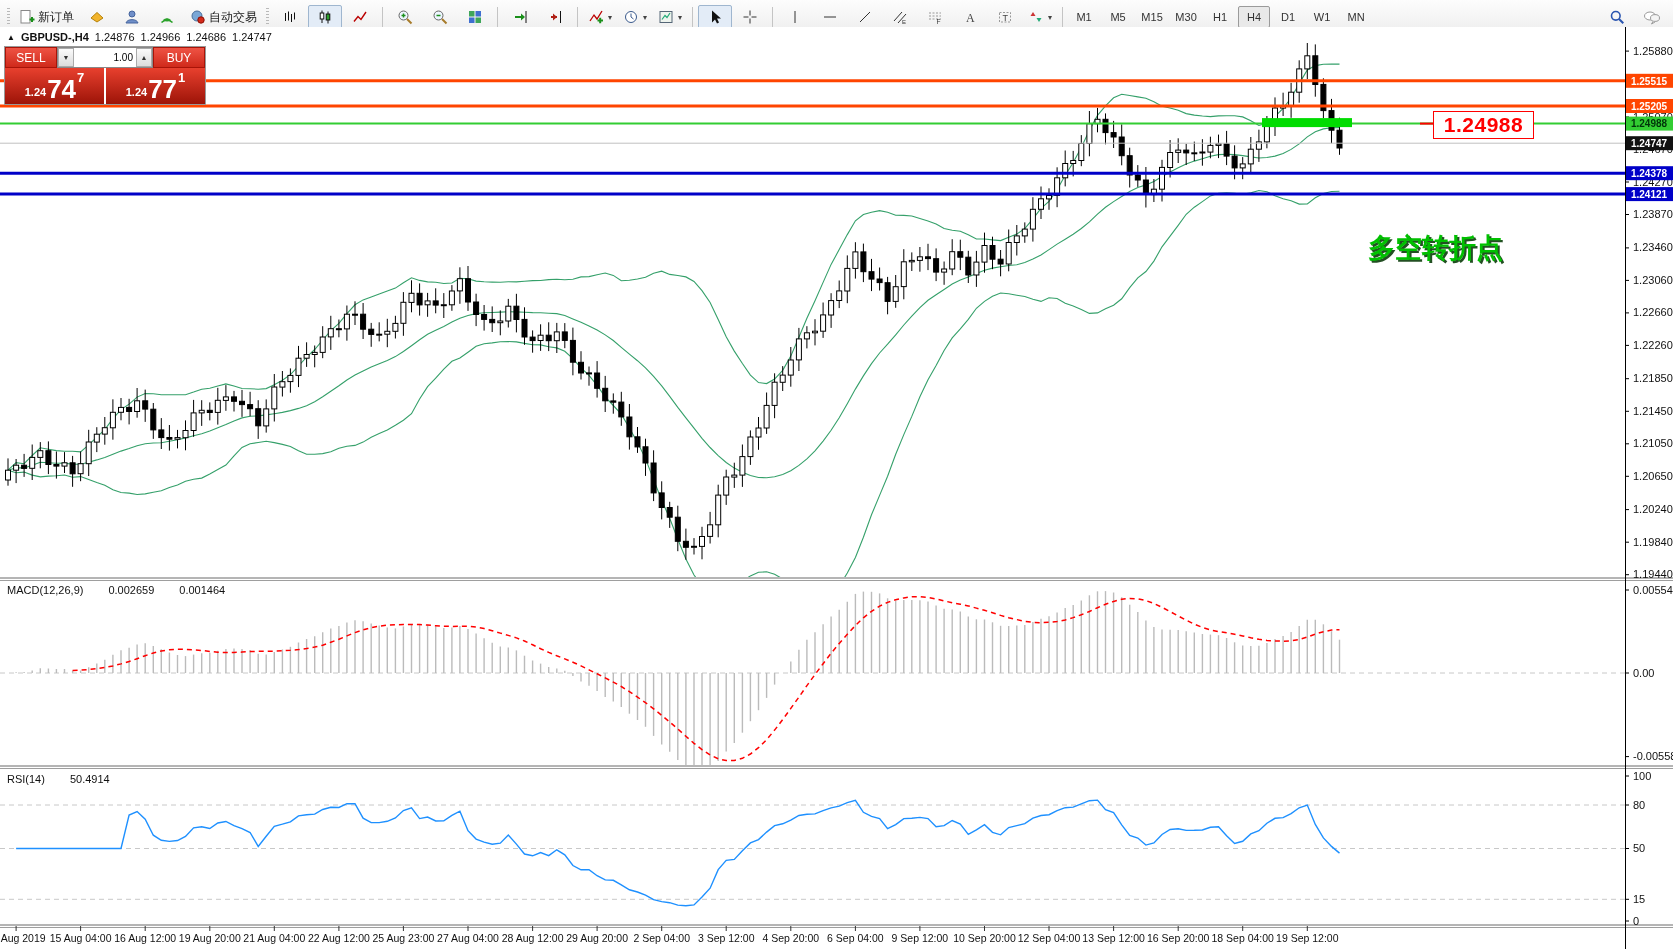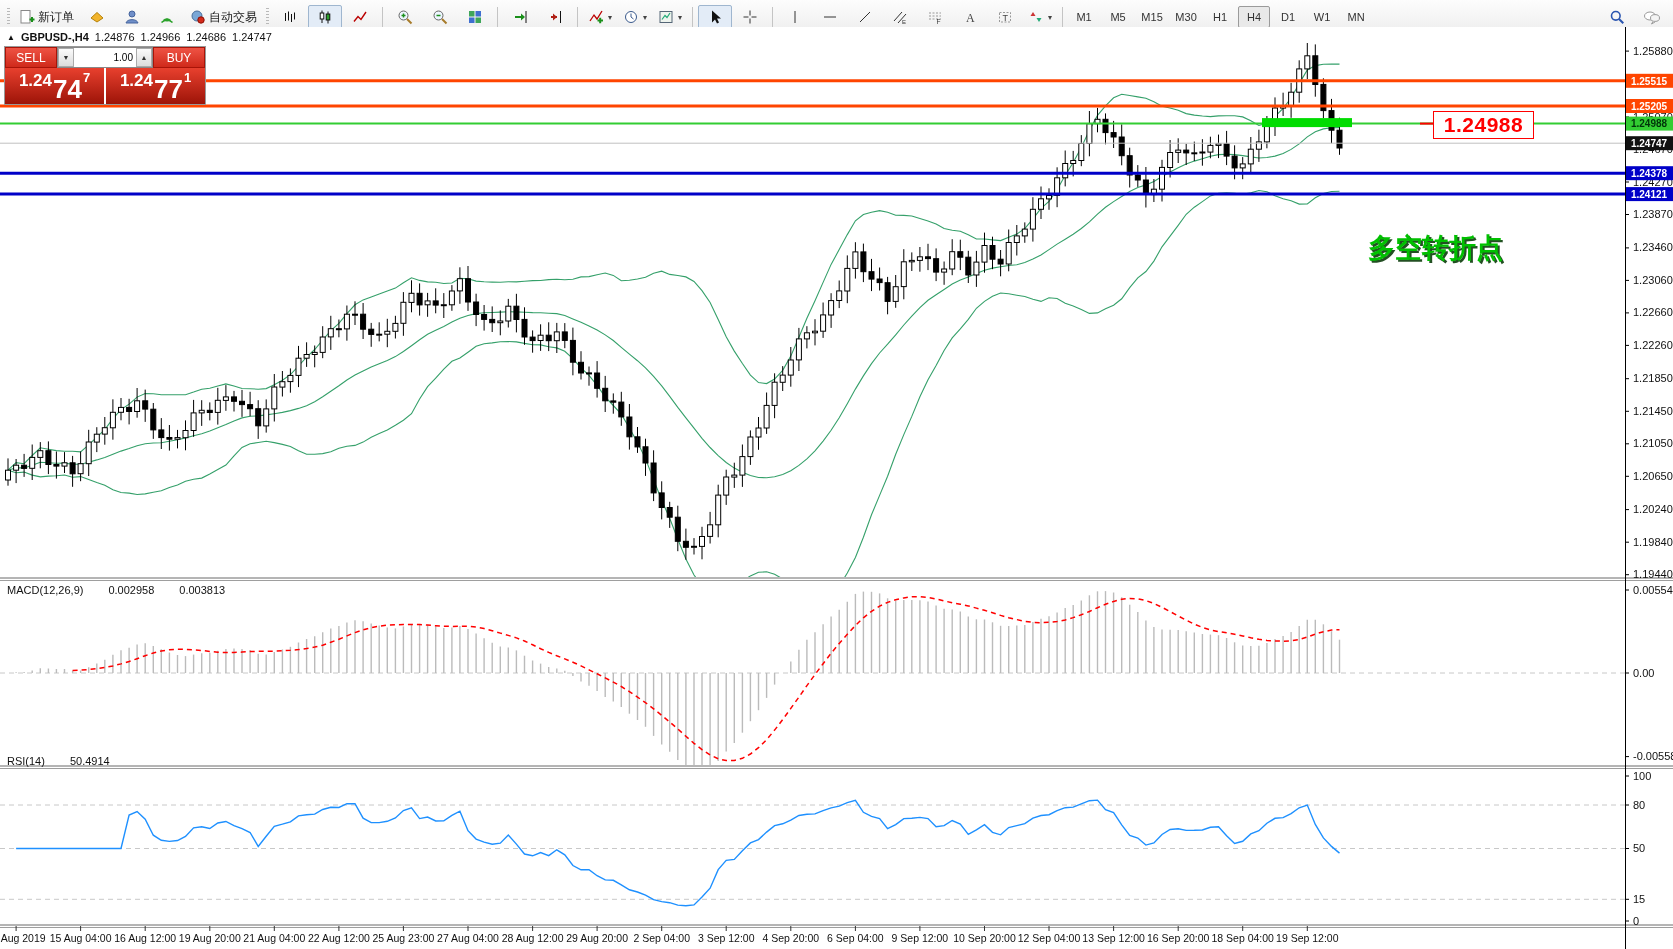--- a/index.html
+++ b/index.html
@@ -23,21 +23,21 @@
   .ind-label{position:absolute;left:7px;font-size:11px;color:#111;display:flex;gap:25px;white-space:nowrap;}
   
   .quote{position:absolute;left:4px;top:19px;width:202px;height:59px;background:#0ea5e9;border:1px solid #999;box-sizing:border-box;display:flex;flex-direction:column;}
   .quote-top{display:flex;height:21px;}
   .qbtn{flex:0 0 52px;background:linear-gradient(#ef5344,#cf2a1b);color:#fff;font-size:12px;display:flex;align-items:center;justify-content:center;border:1px solid #a81408;box-sizing:border-box;}
   .qspin{flex:1;display:flex;background:#fff;border:1px solid #888;box-sizing:border-box;}
   .qspin .sp{width:16px;display:flex;align-items:center;justify-content:center;font-size:7px;background:linear-gradient(#fbfbfb,#dcdcdc);border:1px solid #aaa;color:#333;box-sizing:border-box;}
   .qspin input{flex:1;width:40px;border:none;outline:none;text-align:right;font-size:10px;padding-right:3px;font-family:"Liberation Sans",sans-serif;}
   .quote-prices{display:flex;flex:1;gap:2px;background:#fff;}
   .qprice{flex:1;background:linear-gradient(#e8402e,#9d1408);color:#fff;display:flex;align-items:flex-end;justify-content:center;padding-bottom:2px;}
-  .qprice .small{font-size:17px;font-weight:bold;margin-bottom:11px;}
+  .qprice .small{font-size:11px;font-weight:bold;margin-bottom:4px;}
   .qprice .big{font-size:26px;font-weight:bold;line-height:26px;margin:0 1px;}
   .qprice .sup{font-size:13px;font-weight:bold;align-self:flex-start;margin-top:2px;}
   
   .callout{position:absolute;left:1433px;top:84px;width:99px;height:26px;border:1px solid #f00;background:#fff;color:#f00;font-size:21px;font-weight:bold;display:flex;align-items:center;justify-content:center;letter-spacing:.5px;}
   .cn-note{position:absolute;left:1368px;top:192px;font-size:27px;font-weight:bold;color:#00c000;text-shadow:2px 2px 0 #234f23;white-space:nowrap;margin-top:11px;}
 </style>
 </head>
 <body>
 
 <div class="app">
@@ -930,24 +930,24 @@
         <div class="qprice">
           <span class="small">1.24</span>
           <span class="big">77</span>
           <span class="sup">1</span>
         </div>
       </div>
     </div>
 
     <div class="ind-label" style="top:557px;">
       <span>MACD(12,26,9)</span>
-      <span>0.002958</span>
-      <span>0.003813</span>
-    </div>
-    <div class="ind-label" style="top:728px;text-align:right;">
+      <span>0.002659</span>
+      <span>0.001464</span>
+    </div>
+    <div class="ind-label" style="top:746px;text-align:right;">
       <span>RSI(14)</span>
       <span>50.4914</span>
     </div>
 
     <div class="callout">1.24988</div>
     <div class="cn-note">多空转折点</div>
   </div>
 </div>
 
 </body></html>

